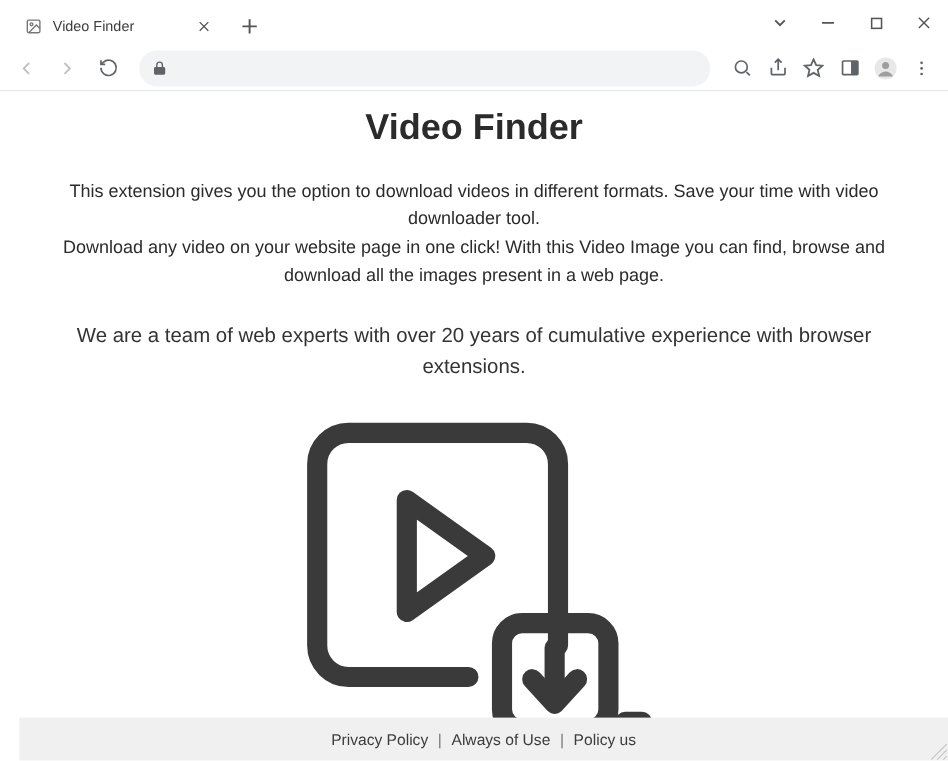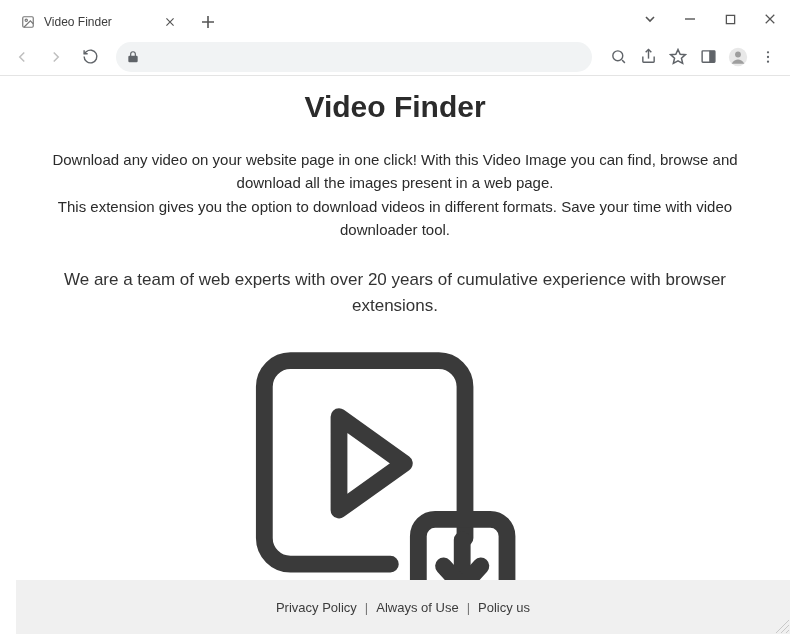--- a/index.html
+++ b/index.html
@@ -25,21 +25,21 @@
 
   .page { height: calc(634px - 38px - 38px); overflow: hidden; background: #fff; position: relative; }
   .page-inner { padding: 14px 30px 0; text-align: center; color: #2b2b2b; }
   .page-title { font-size: 30px; font-weight: 600; margin-bottom: 24px; font-family: Arial, sans-serif; }
   .desc { font-size: 15px; line-height: 1.55; margin: 0 auto; max-width: 700px; }
   .desc p { margin-bottom: 0; }
   .sub { font-size: 17px; line-height: 1.55; color: #333; margin: 26px auto 10px; max-width: 680px; }
 
   .hero-icon { margin: 22px auto 0; width: 300px; display:block; }
 
-  .footer { position: absolute; left: 16px; right: 0; bottom: 0; height: 54px; background: #f0f0f0; display:flex;align-items:center;justify-content:center; gap: 6px; font-size: 13px; color: #3c3c3c; }
+  .footer { position: absolute; left: 16px; right: 0; bottom: 0; height: 36px; background: #f0f0f0; display:flex;align-items:center;justify-content:center; gap: 6px; font-size: 13px; color: #3c3c3c; }
   .footer a { color: #3c3c3c; text-decoration: none; cursor: pointer; }
   .footer .sep { color: #777; padding: 0 2px; }
 
   .corner { position: absolute; right: 0; bottom: 0; width: 18px; height: 18px; pointer-events: none; }
 
   svg { display: block; }
 </style>
 </head>
 <body>
 
@@ -155,22 +155,22 @@
         </svg>
     </div>
   </div>
 </div>
 
 <div class="page">
   <div class="page-inner">
     <h1 class="page-title">Video Finder</h1>
 
     <div class="desc">
+      <p>This extension gives you the option to download videos in different formats. Save your time with video downloader tool.</p>
       <p>Download any video on your website page in one click! With this Video Image you can find, browse and download all the images present in a web page.</p>
-      <p>This extension gives you the option to download videos in different formats. Save your time with video downloader tool.</p>
     </div>
 
     <div class="sub">
       <p>We are a team of web experts with over 20 years of cumulative experience with browser extensions.</p>
     </div>
 
     <svg class="hero-icon" width="300" height="280" viewBox="0 0 320 300">
       <g fill="none" stroke="#3a3a3a" stroke-width="18" stroke-linecap="round" stroke-linejoin="round">
 
         <path d="M 235 210 L 235 48 A 28 28 0 0 0 207 20 L 48 20 A 28 28 0 0 0 20 48 L 20 210 A 28 28 0 0 0 48 238 L 155 238"></path>

